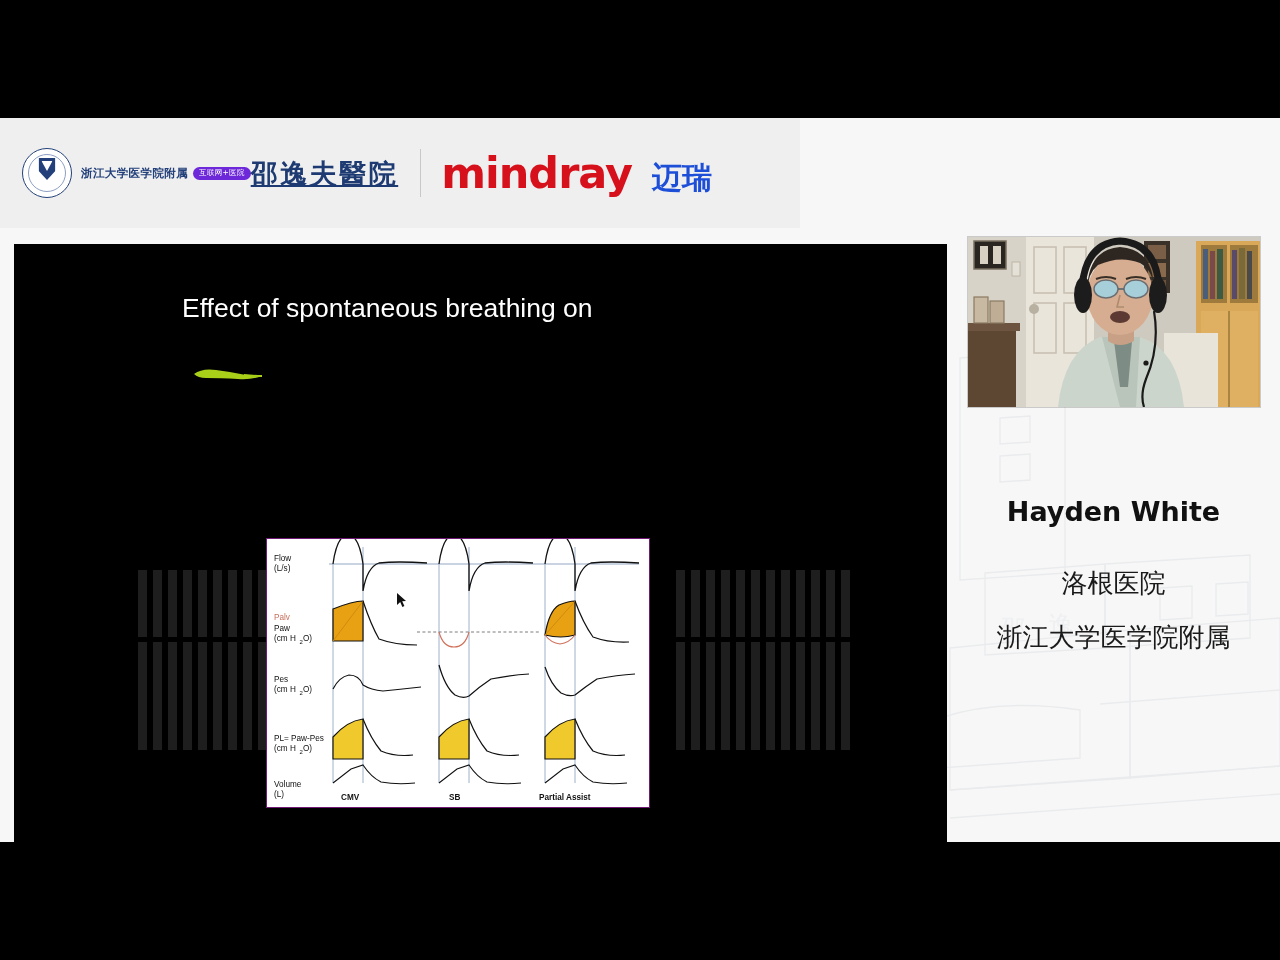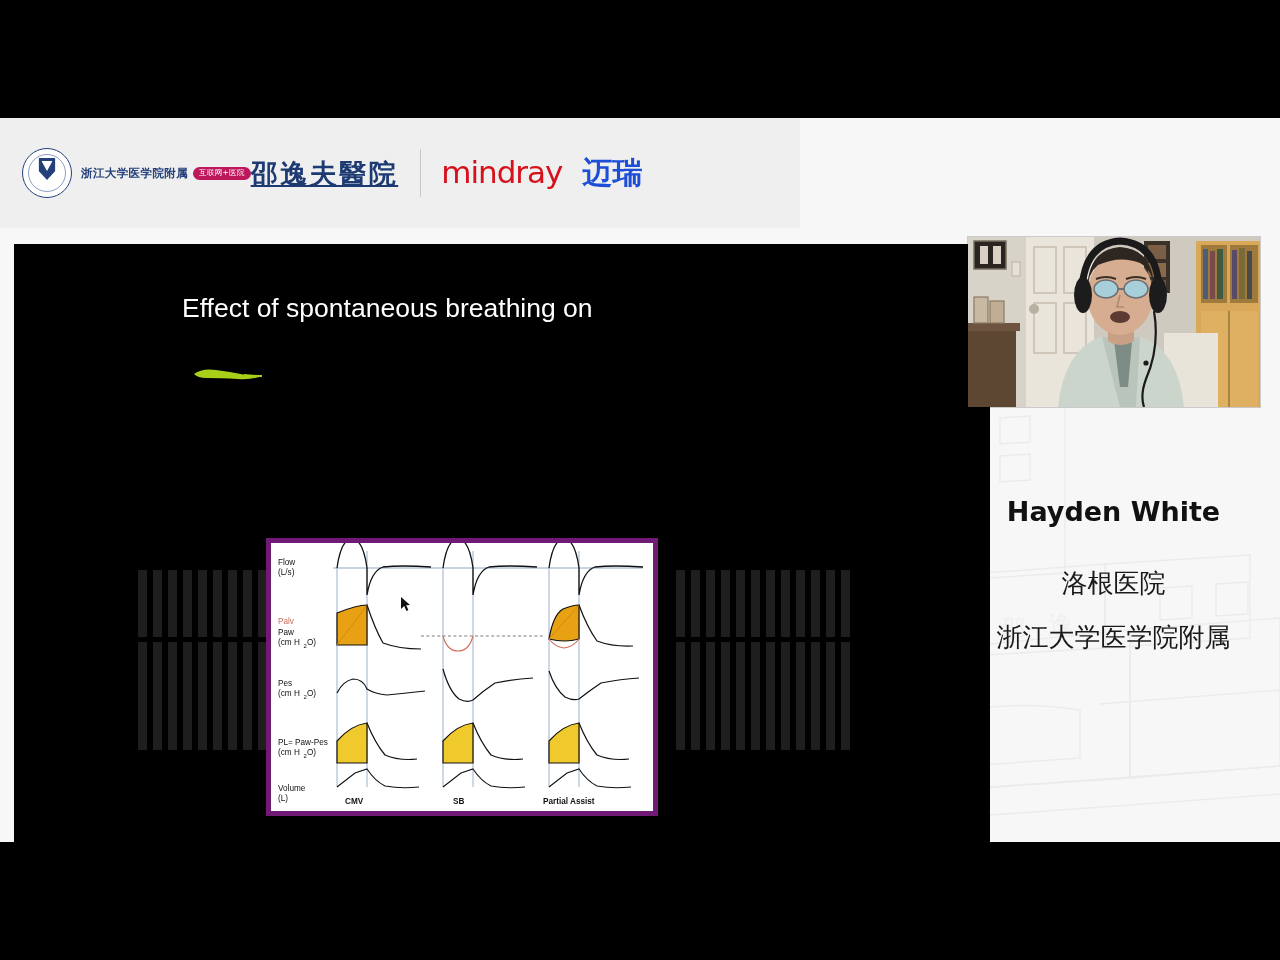--- a/index.html
+++ b/index.html
@@ -22,52 +22,52 @@
   .crest-shield{position:absolute;left:50%;top:9px;transform:translateX(-50%);
          width:17px;height:22px;background:#23407a;
          clip-path:polygon(0 0,100% 0,100% 58%,50% 100%,0 58%);}
   .crest-shield:after{content:"";position:absolute;left:3px;top:3px;width:11px;height:10px;
          background:#fff;clip-path:polygon(0 0,100% 0,50% 100%);}
 
   #hosp-text{margin-left:9px;display:flex;flex-direction:row;justify-content:center;}
   #hosp-line1{display:flex;align-items:center;gap:5px;}
   .hosp-sub{font-size:11.5px;color:#23407a;font-weight:bold;letter-spacing:.4px;
             font-family:"DejaVu Sans",sans-serif;}
-  .hosp-badge{font-size:7.5px;color:#fff;background:#be185d;border-radius:8px;
+  .hosp-badge{font-size:7.5px;color:#fff;background:#6d28d9;border-radius:8px;
             padding:1.5px 6px;letter-spacing:.3px;white-space:nowrap;
             font-family:"DejaVu Sans",sans-serif;}
   #hosp-main{font-size:27px;color:#1d3a72;font-weight:bold;letter-spacing:2.5px;
             margin-top:1px;font-family:"DejaVu Sans",serif;text-decoration:underline;}
 
   #logo-divider{width:1px;height:48px;background:#c8c8c8;margin:0 20px 0 22px;}
 
   #mindray-logo{display:flex;align-items:baseline;}
-  #mindray-en{font-size:31px;font-weight:normal;color:#d6111c;letter-spacing:-1px;
+  #mindray-en{font-size:43px;font-weight:bold;color:#d6111c;letter-spacing:-1px;
             font-family:"DejaVu Sans",sans-serif;}
   #mindray-cn{font-size:30px;font-weight:bold;color:#1d4ed8;margin-left:20px;
             font-family:"DejaVu Sans",sans-serif;}
 
   
   #watermark{position:absolute;left:0;top:0;width:1280px;height:724px;opacity:.55;pointer-events:none;}
 
   
-  #slide{position:absolute;left:14px;top:126px;width:933px;height:646px;background:#000;overflow:hidden;padding-left:43px;}
+  #slide{position:absolute;left:14px;top:126px;width:933px;height:646px;background:#000;overflow:hidden;}
 
   #slide-title{position:absolute;left:168px;top:48px;width:520px;color:#fff;
       font-size:26.5px;line-height:33px;font-family:"Liberation Sans",sans-serif;}
   #title-scribble{position:absolute;left:178px;top:122px;width:74px;height:16px;}
 
   
   #viz-left,#viz-right{position:absolute;top:326px;height:180px;pointer-events:none;}
   #viz-left{left:122px;width:160px;}
   #viz-right{left:660px;width:180px;}
 
   
   #figure{position:absolute;left:252px;top:294px;width:382px;height:268px;background:#fff;
-      border:5px solid #701a75;}
+      border:1px solid #701a75;}
   #fig-svg{display:block;width:100%;height:100%;}
 
   
   #speaker-panel{position:absolute;left:947px;top:0;width:333px;height:905px;}
   #webcam{position:absolute;left:21px;top:119px;width:292px;height:170px;
       background:#4c5358;overflow:hidden;box-shadow:0 0 0 1px rgba(0,0,0,.18);}
   #webcam-svg{display:block;width:100%;height:100%;}
 
   #speaker-name{position:absolute;left:0;top:378px;width:333px;text-align:center;
       font-size:27px;font-weight:bold;color:#111;font-family:"DejaVu Sans",sans-serif;}

